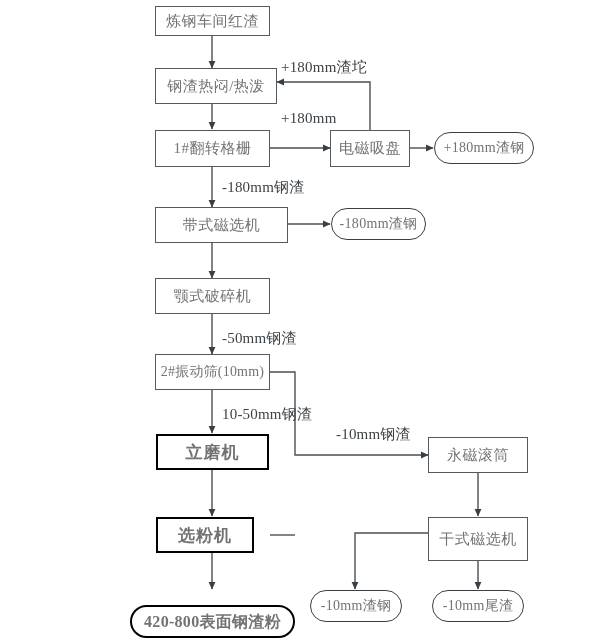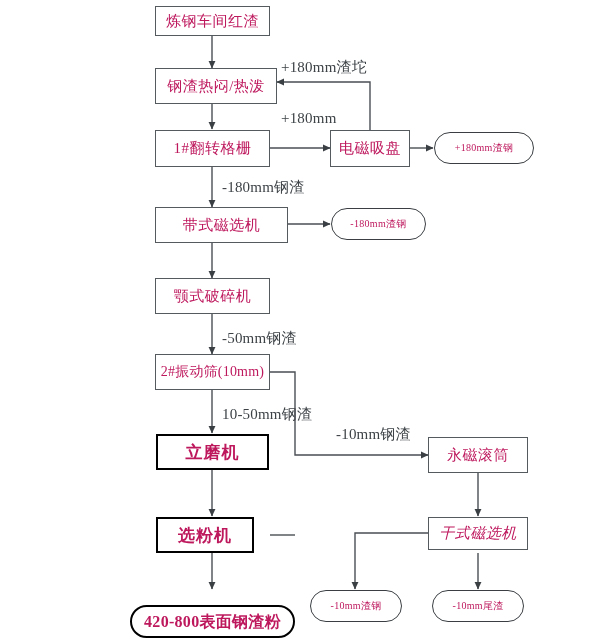--- a/index.html
+++ b/index.html
@@ -21,38 +21,38 @@
     pointer-events:none;
   }
   .node{
     position:absolute;
     box-sizing:border-box;
     display:flex;
     align-items:center;
     justify-content:center;
     background:#ffffff;
     border:1px solid #555a5f;
-    color:#be185d;
+    color:#737373;
     font-size:15px;
     line-height:1;
     letter-spacing:0.5px;
     white-space:nowrap;
     z-index:2;
   }
   .node.small{font-size:14px;letter-spacing:0.2px;}
   .node.bold{
     border:2.5px solid #000000;
     font-weight:bold;
     font-size:17px;
     letter-spacing:1px;
   }
   .node.term{
     border:1.5px solid #3b3f43;
     border-radius:18px;
-    font-size:10px;
+    font-size:14px;
     letter-spacing:0.3px;
   }
   .node.term.bold{
     border:2.5px solid #000000;
     border-radius:18px;
     font-weight:bold;
     font-size:16px;
     margin-top:16px;
   }
   .edge-label{
@@ -131,21 +131,21 @@
   <div class="node" style="left:155px;top:278px;width:115px;height:36px;">颚式破碎机</div>
 
   <div class="node small" style="left:155px;top:354px;width:115px;height:36px;">2#振动筛(10mm)</div>
 
   <div class="node bold" style="left:156px;top:434px;width:113px;height:36px;">立磨机</div>
 
   <div class="node bold" style="left:156px;top:517px;width:98px;height:36px;">选粉机</div>
 
   <div class="node" style="left:428px;top:437px;width:100px;height:36px;">永磁滚筒</div>
 
-  <div class="node" style="left:428px;top:517px;width:100px;height:33px;font-style:italic;">干式磁选机</div>
+  <div class="node" style="left:428px;top:517px;width:100px;height:44px;">干式磁选机</div>
 
   <div class="node term bold" style="left:130px;top:589px;width:165px;height:33px;">420-800表面钢渣粉</div>
 
   <div class="node term" style="left:310px;top:590px;width:92px;height:32px;">-10mm渣钢</div>
 
   <div class="node term" style="left:432px;top:590px;width:92px;height:32px;">-10mm尾渣</div>
 
   <div class="edge-label" style="left:281px;top:58px;">+180mm渣坨</div>
 
   <div class="edge-label" style="left:281px;top:110px;">+180mm</div>

